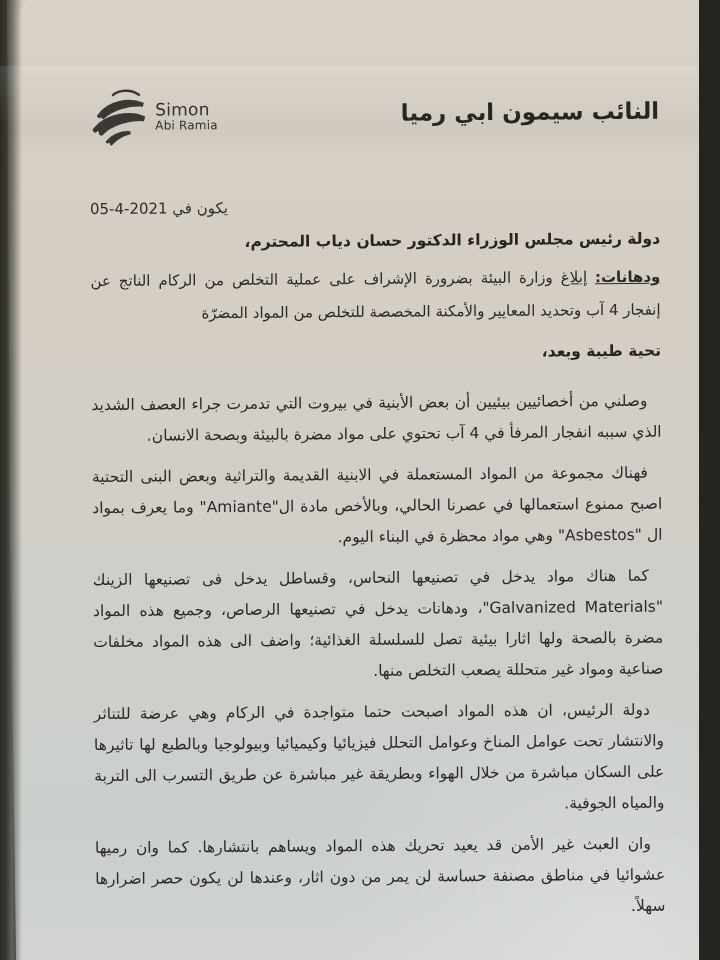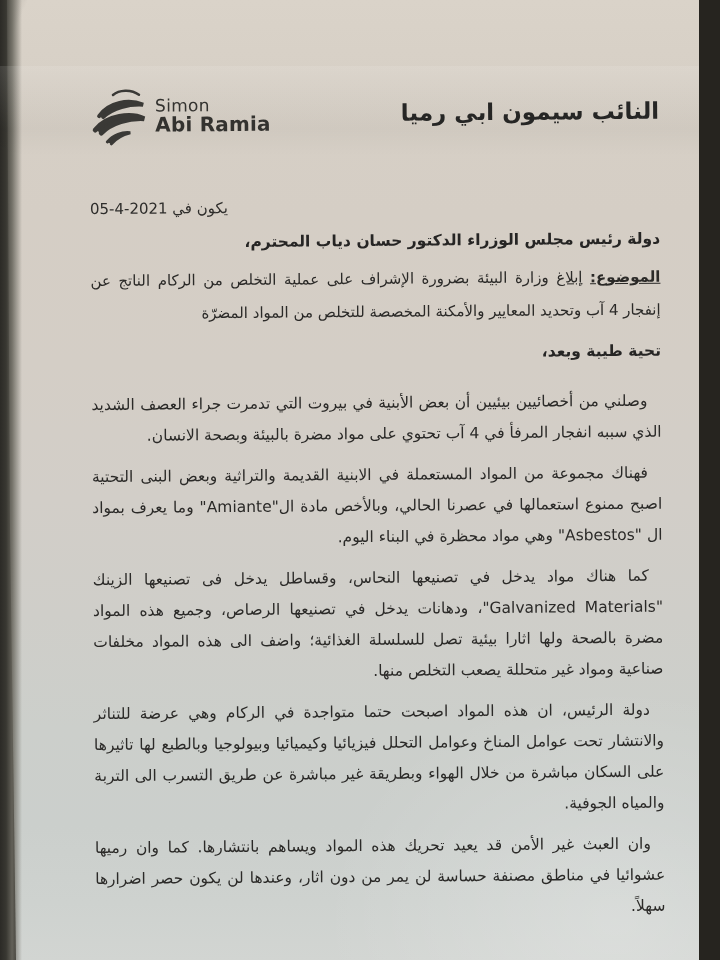--- a/index.html
+++ b/index.html
@@ -39,21 +39,21 @@
     color:#2a2a29;
     transform:rotate(-0.45deg);
     transform-origin:50% 50%;
   }
   
   .hdr{display:flex;flex-direction:row-reverse;justify-content:space-between;align-items:flex-start;}
   .logo{display:flex;direction:ltr;align-items:center;gap:2px;margin-top:-4px;}
   .logo svg{display:block;}
   .logo-text{line-height:1.05;color:#33322f;}
   .logo-first{font-size:17px;letter-spacing:.3px;}
-  .logo-last{font-size:20px;font-weight:700;letter-spacing:.2px;}
+  .logo-last{font-size:12px;font-weight:400;letter-spacing:.2px;}
   .title-ar{
     font-size:23px;font-weight:700;margin-top:12px;
     letter-spacing:0;color:#262625;
   }
   
   .dateline{
     direction:rtl;text-align:left;
     font-size:15px;margin-top:52px;color:#2e2d2b;
   }
   .addressee{
@@ -101,21 +101,21 @@
           <div class="logo-last">Abi Ramia</div>
         </span>
       </div>
       <div class="title-ar">النائب سيمون ابي رميا</div>
     </div>
 
     <div class="dateline"><span>يكون في</span> <span>2021-4-05</span></div>
 
     <div class="addressee">دولة رئيس مجلس الوزراء الدكتور حسان دياب المحترم،</div>
 
-    <div class="subject"><span class="lbl">الموضوع:</span> <span class="und">إبلاغ</span> <span>وزارة البيئة بضرورة الإشراف على عملية التخلص من الركام الناتج عن إنفجار 4 آب وتحديد المعايير والأمكنة المخصصة للتخلص من المواد المضرّة</span></div>
+    <div class="subject"><span class="lbl">ودهانات:</span> <span class="und">إبلاغ</span> <span>وزارة البيئة بضرورة الإشراف على عملية التخلص من الركام الناتج عن إنفجار 4 آب وتحديد المعايير والأمكنة المخصصة للتخلص من المواد المضرّة</span></div>
 
     <div class="salutation">تحية طيبة وبعد،</div>
 
     <div class="bodytext">
       <p class="para">وصلني من أخصائيين بيئيين أن بعض الأبنية في بيروت التي تدمرت جراء العصف الشديد الذي سببه انفجار المرفأ في 4 آب تحتوي على مواد مضرة بالبيئة وبصحة الانسان.</p>
       <p class="para">فهناك مجموعة من المواد المستعملة في الابنية القديمة والتراثية وبعض البنى التحتية اصبح ممنوع استعمالها في عصرنا الحالي، وبالأخص مادة ال"Amiante" وما يعرف بمواد ال "Asbestos" وهي مواد محظرة في البناء اليوم.</p>
       <p class="para">كما هناك مواد يدخل في تصنيعها النحاس، وقساطل يدخل فى تصنيعها الزينك "Galvanized Materials"، ودهانات يدخل في تصنيعها الرصاص، وجميع هذه المواد مضرة بالصحة ولها اثارا بيئية تصل للسلسلة الغذائية؛ واضف الى هذه المواد مخلفات صناعية ومواد غير متحللة يصعب التخلص منها.</p>
       <p class="para">دولة الرئيس، ان هذه المواد اصبحت حتما متواجدة في الركام وهي عرضة للتناثر والانتشار تحت عوامل المناخ وعوامل التحلل فيزيائيا وكيميائيا وبيولوجيا وبالطبع لها تاثيرها على السكان مباشرة من خلال الهواء وبطريقة غير مباشرة عن طريق التسرب الى التربة والمياه الجوفية.</p>
       <p class="para">وان العبث غير الأمن قد يعيد تحريك هذه المواد ويساهم بانتشارها. كما وان رميها عشوائيا في مناطق مصنفة حساسة لن يمر من دون اثار، وعندها لن يكون حصر اضرارها سهلاً.</p>
     </div>

